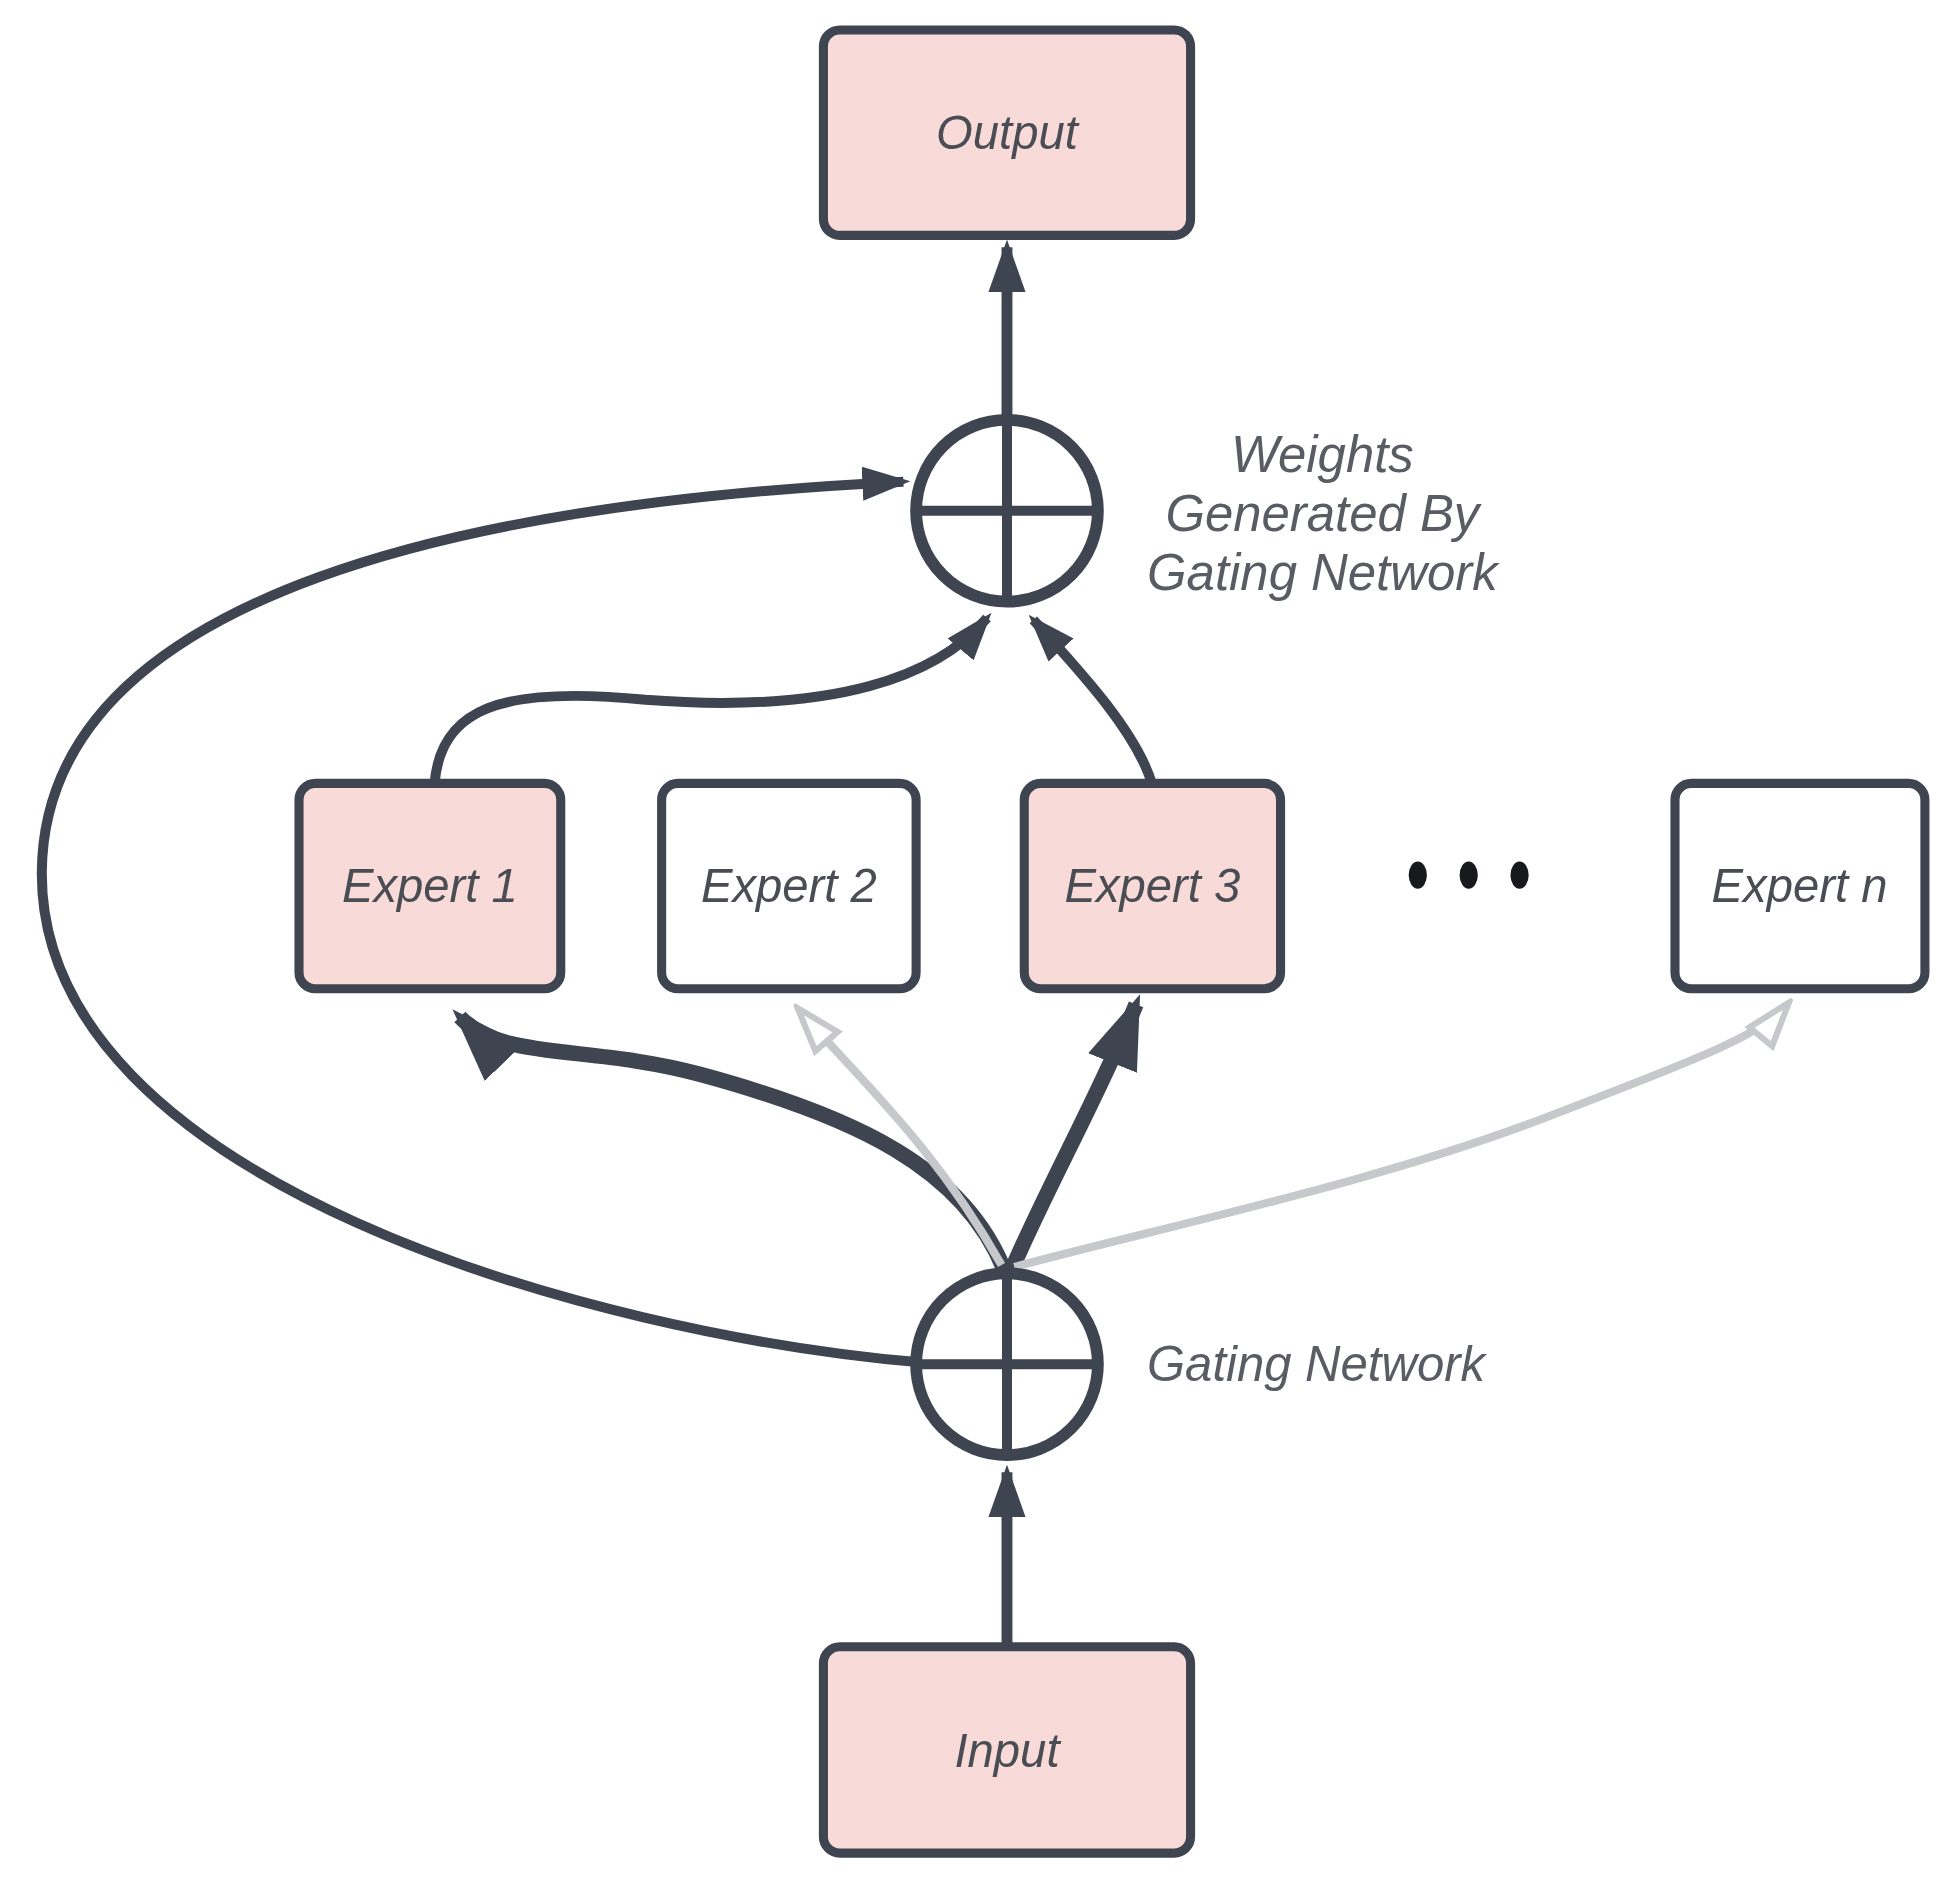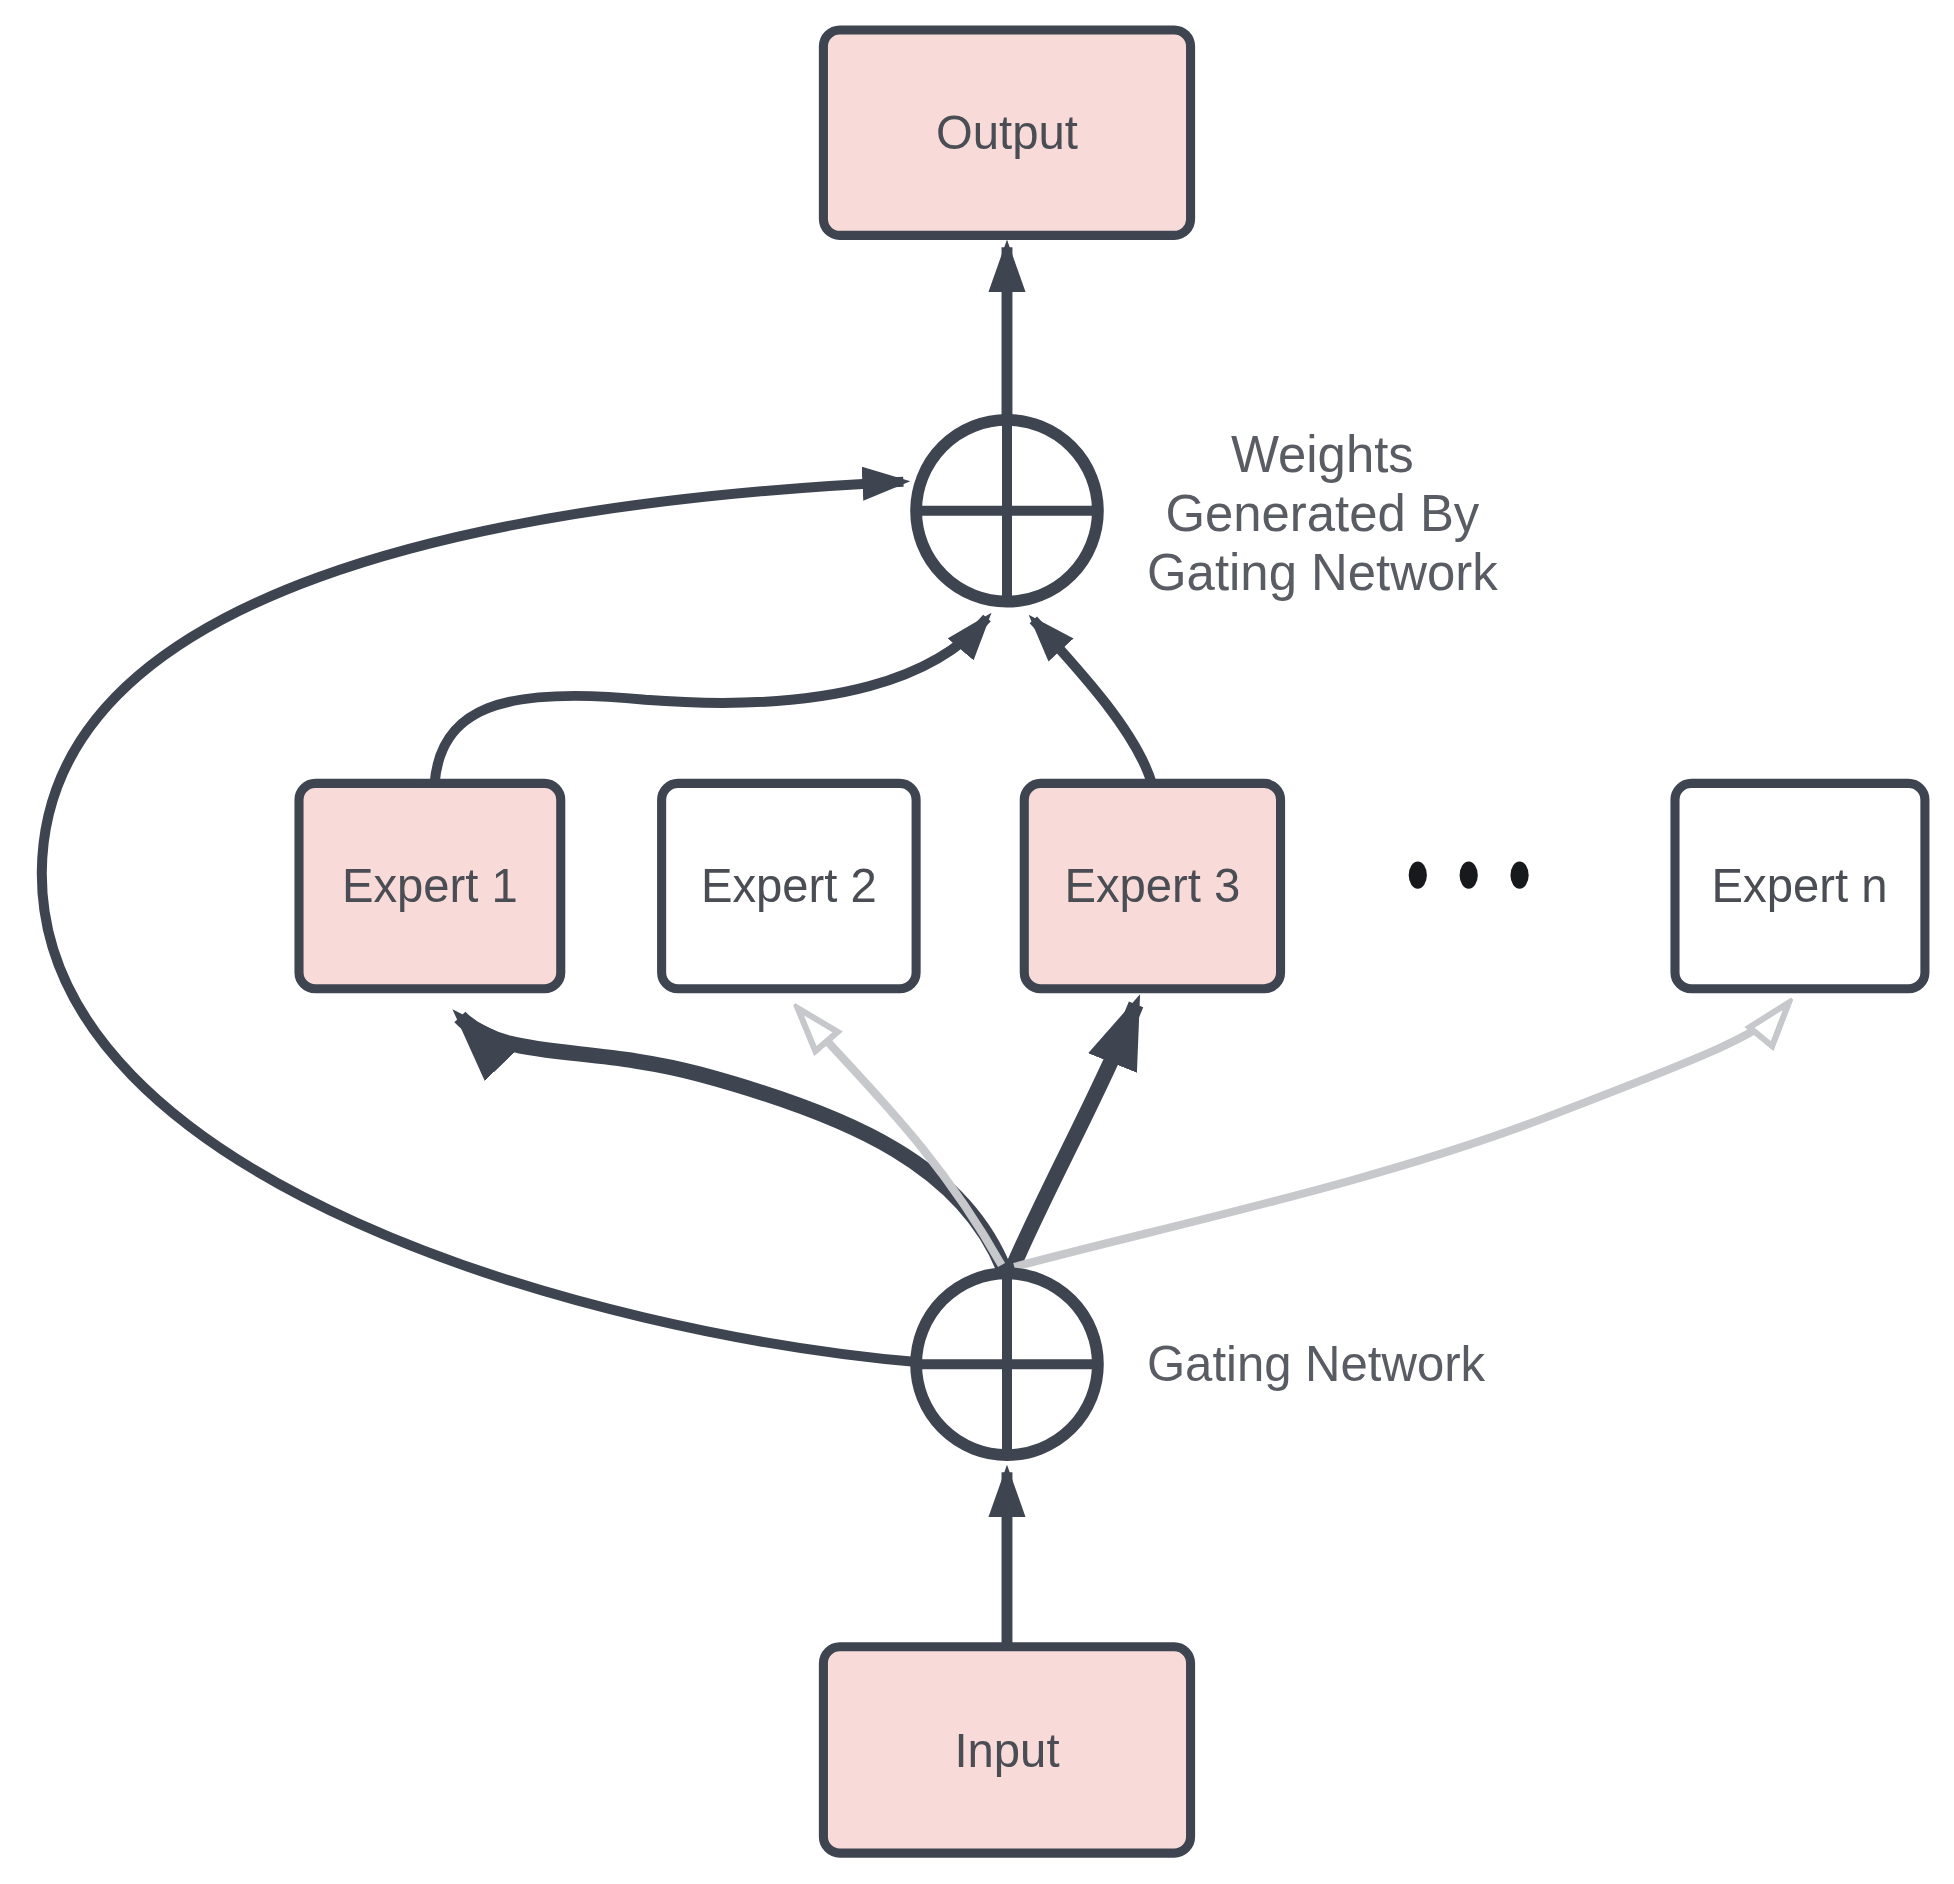--- a/index.html
+++ b/index.html
@@ -1,16 +1,16 @@
 <!DOCTYPE html>
 <html style="--stroke_dark: #3e4450; --arrow_gray: #c6c8cb; --node_pink: #f8dbd8; --node_white: #ffffff; --box_text: #4a4d54; --label_text: #595c63; --dot_color: #17191d; --background: #ffffff;font-size:14.5px"><head>
 <meta charset="utf-8">
 <style>
   html,body{margin:0;padding:0;background:#fff;}
-  .stage{width:100%;max-width:1955px;margin:0 auto;}
+  .stage{width:100%;max-width:1955px;margin:0 auto;font-style:italic;}
   svg{display:block;width:100%;height:auto;background:var(--background,#ffffff);}
   .box{stroke:var(--stroke_dark,#3e4450);stroke-width:10;}
   .node-circle{fill:#ffffff;stroke:var(--stroke_dark,#3e4450);stroke-width:13;}
   .cross{stroke:var(--stroke_dark,#3e4450);stroke-width:11;fill:none;}
   .edge{fill:none;stroke:var(--stroke_dark,#3e4450);}
   .edge-thin{stroke-width:11;}
   .edge-thick{stroke-width:17;}
   .edge-straight{stroke-width:12;}
   .edge-gray{fill:none;stroke:var(--arrow_gray,#c6c8cb);stroke-width:9;}
   .box-label{font-family:"Liberation Sans",sans-serif;font-size:52px;fill:var(--box_text,#4a4d54);text-anchor:middle;}

